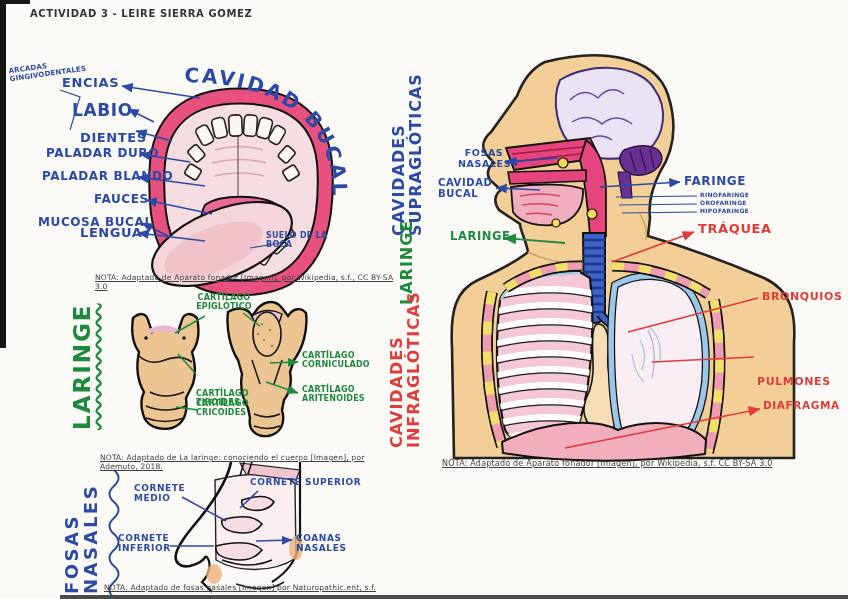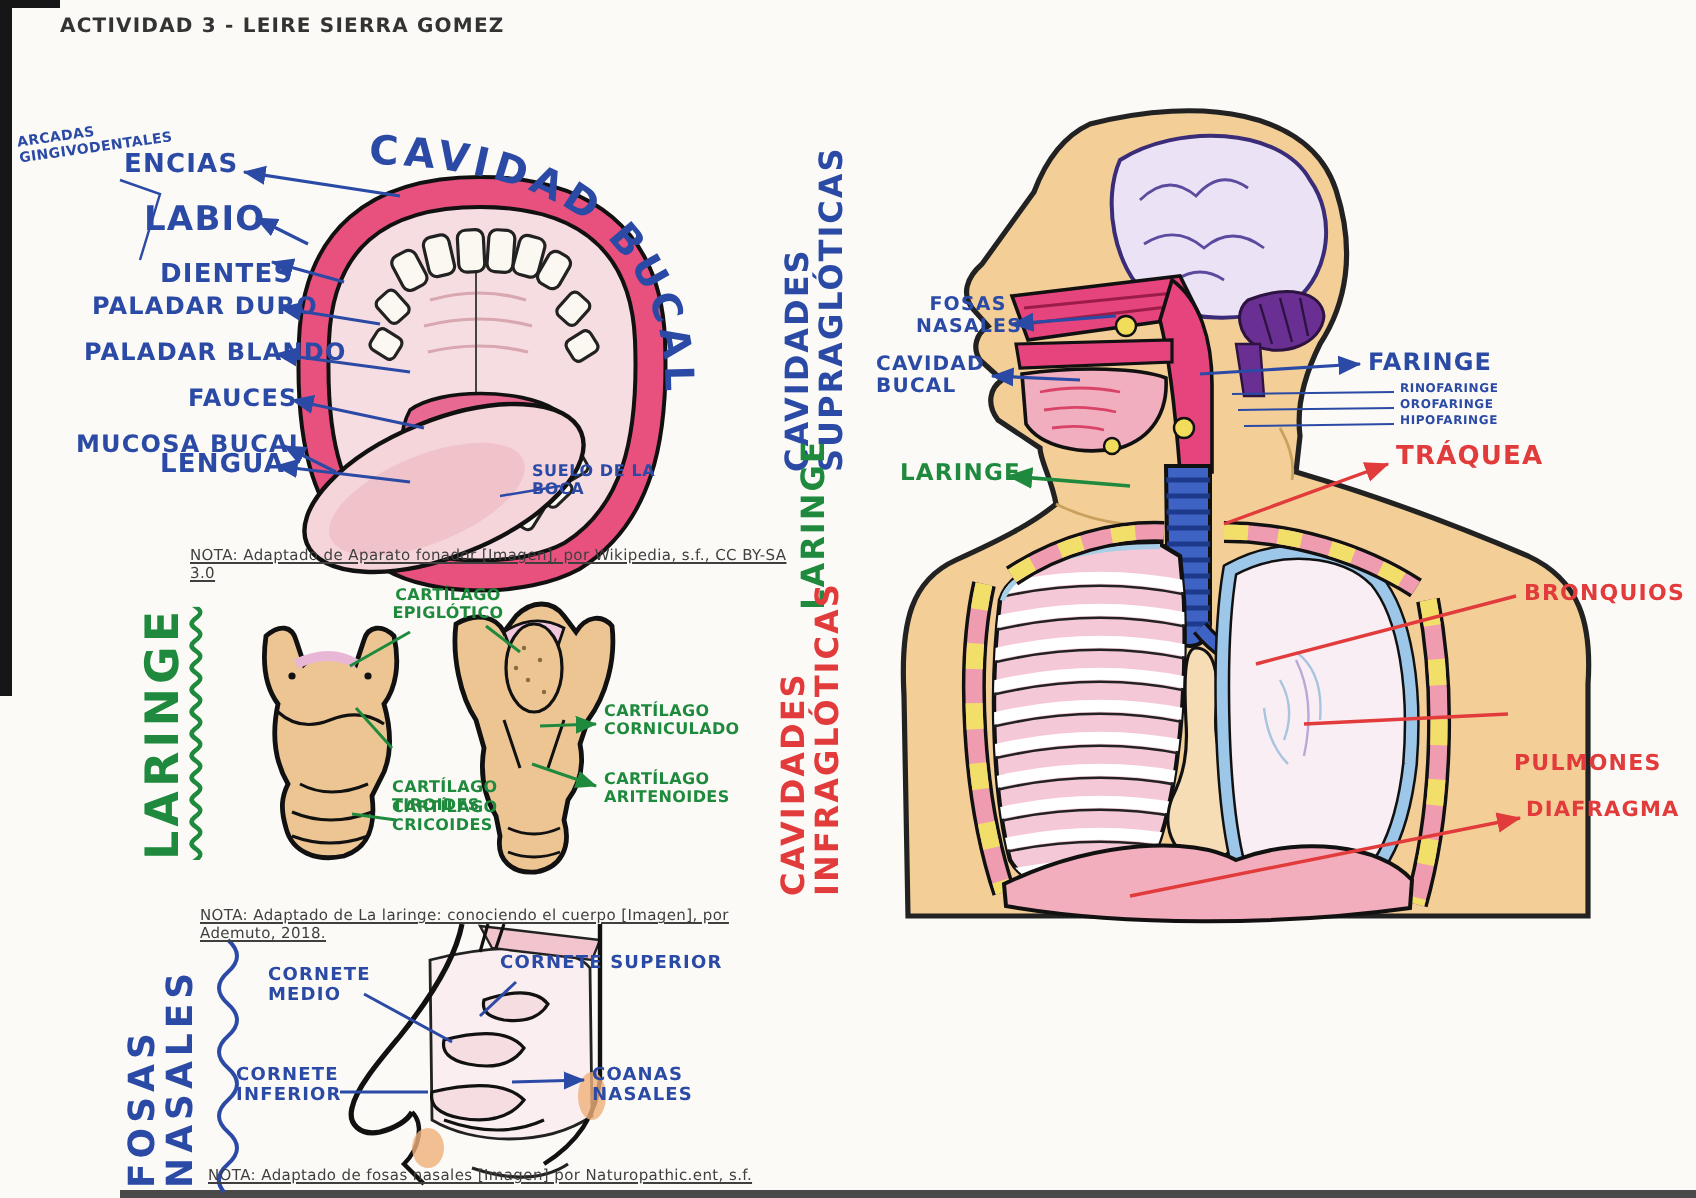--- a/index.html
+++ b/index.html
@@ -308,14 +308,15 @@
   <div class="lbl b" style="left:438px;top:177px;width:60px;font-size:10px;">CAVIDAD BUCAL</div>
   <div class="lbl g" style="left:450px;top:230px;font-size:11.5px;white-space:nowrap;">LARINGE</div>
   <div class="lbl b" style="left:684px;top:175px;font-size:12px;white-space:nowrap;">FARINGE</div>
   <div class="lbl b" style="left:700px;top:192px;font-size:6px;letter-spacing:.3px;white-space:nowrap;">RINOFARINGE</div>
   <div class="lbl b" style="left:700px;top:200px;font-size:6px;letter-spacing:.3px;white-space:nowrap;">OROFARINGE</div>
   <div class="lbl b" style="left:700px;top:208px;font-size:6px;letter-spacing:.3px;white-space:nowrap;">HIPOFARINGE</div>
   <div class="lbl r" style="left:698px;top:222px;font-size:13px;white-space:nowrap;">TRÁQUEA</div>
   <div class="lbl r" style="left:762px;top:291px;font-size:11px;white-space:nowrap;">BRONQUIOS</div>
   <div class="lbl r" style="left:757px;top:350px;font-size:11px;white-space:nowrap;margin-top:26px;">PULMONES</div>
   <div class="lbl r" style="left:763px;top:400px;font-size:10.5px;white-space:nowrap;">DIAFRAGMA</div>
+  <div class="note" style="left:442px;top:459px;width:400px;font-size:8px;">NOTA: Adaptado de Aparato fonador [Imagen], por Wikipedia, s.f. CC BY-SA 3.0</div>
 
 </div>
 
 </body></html>

